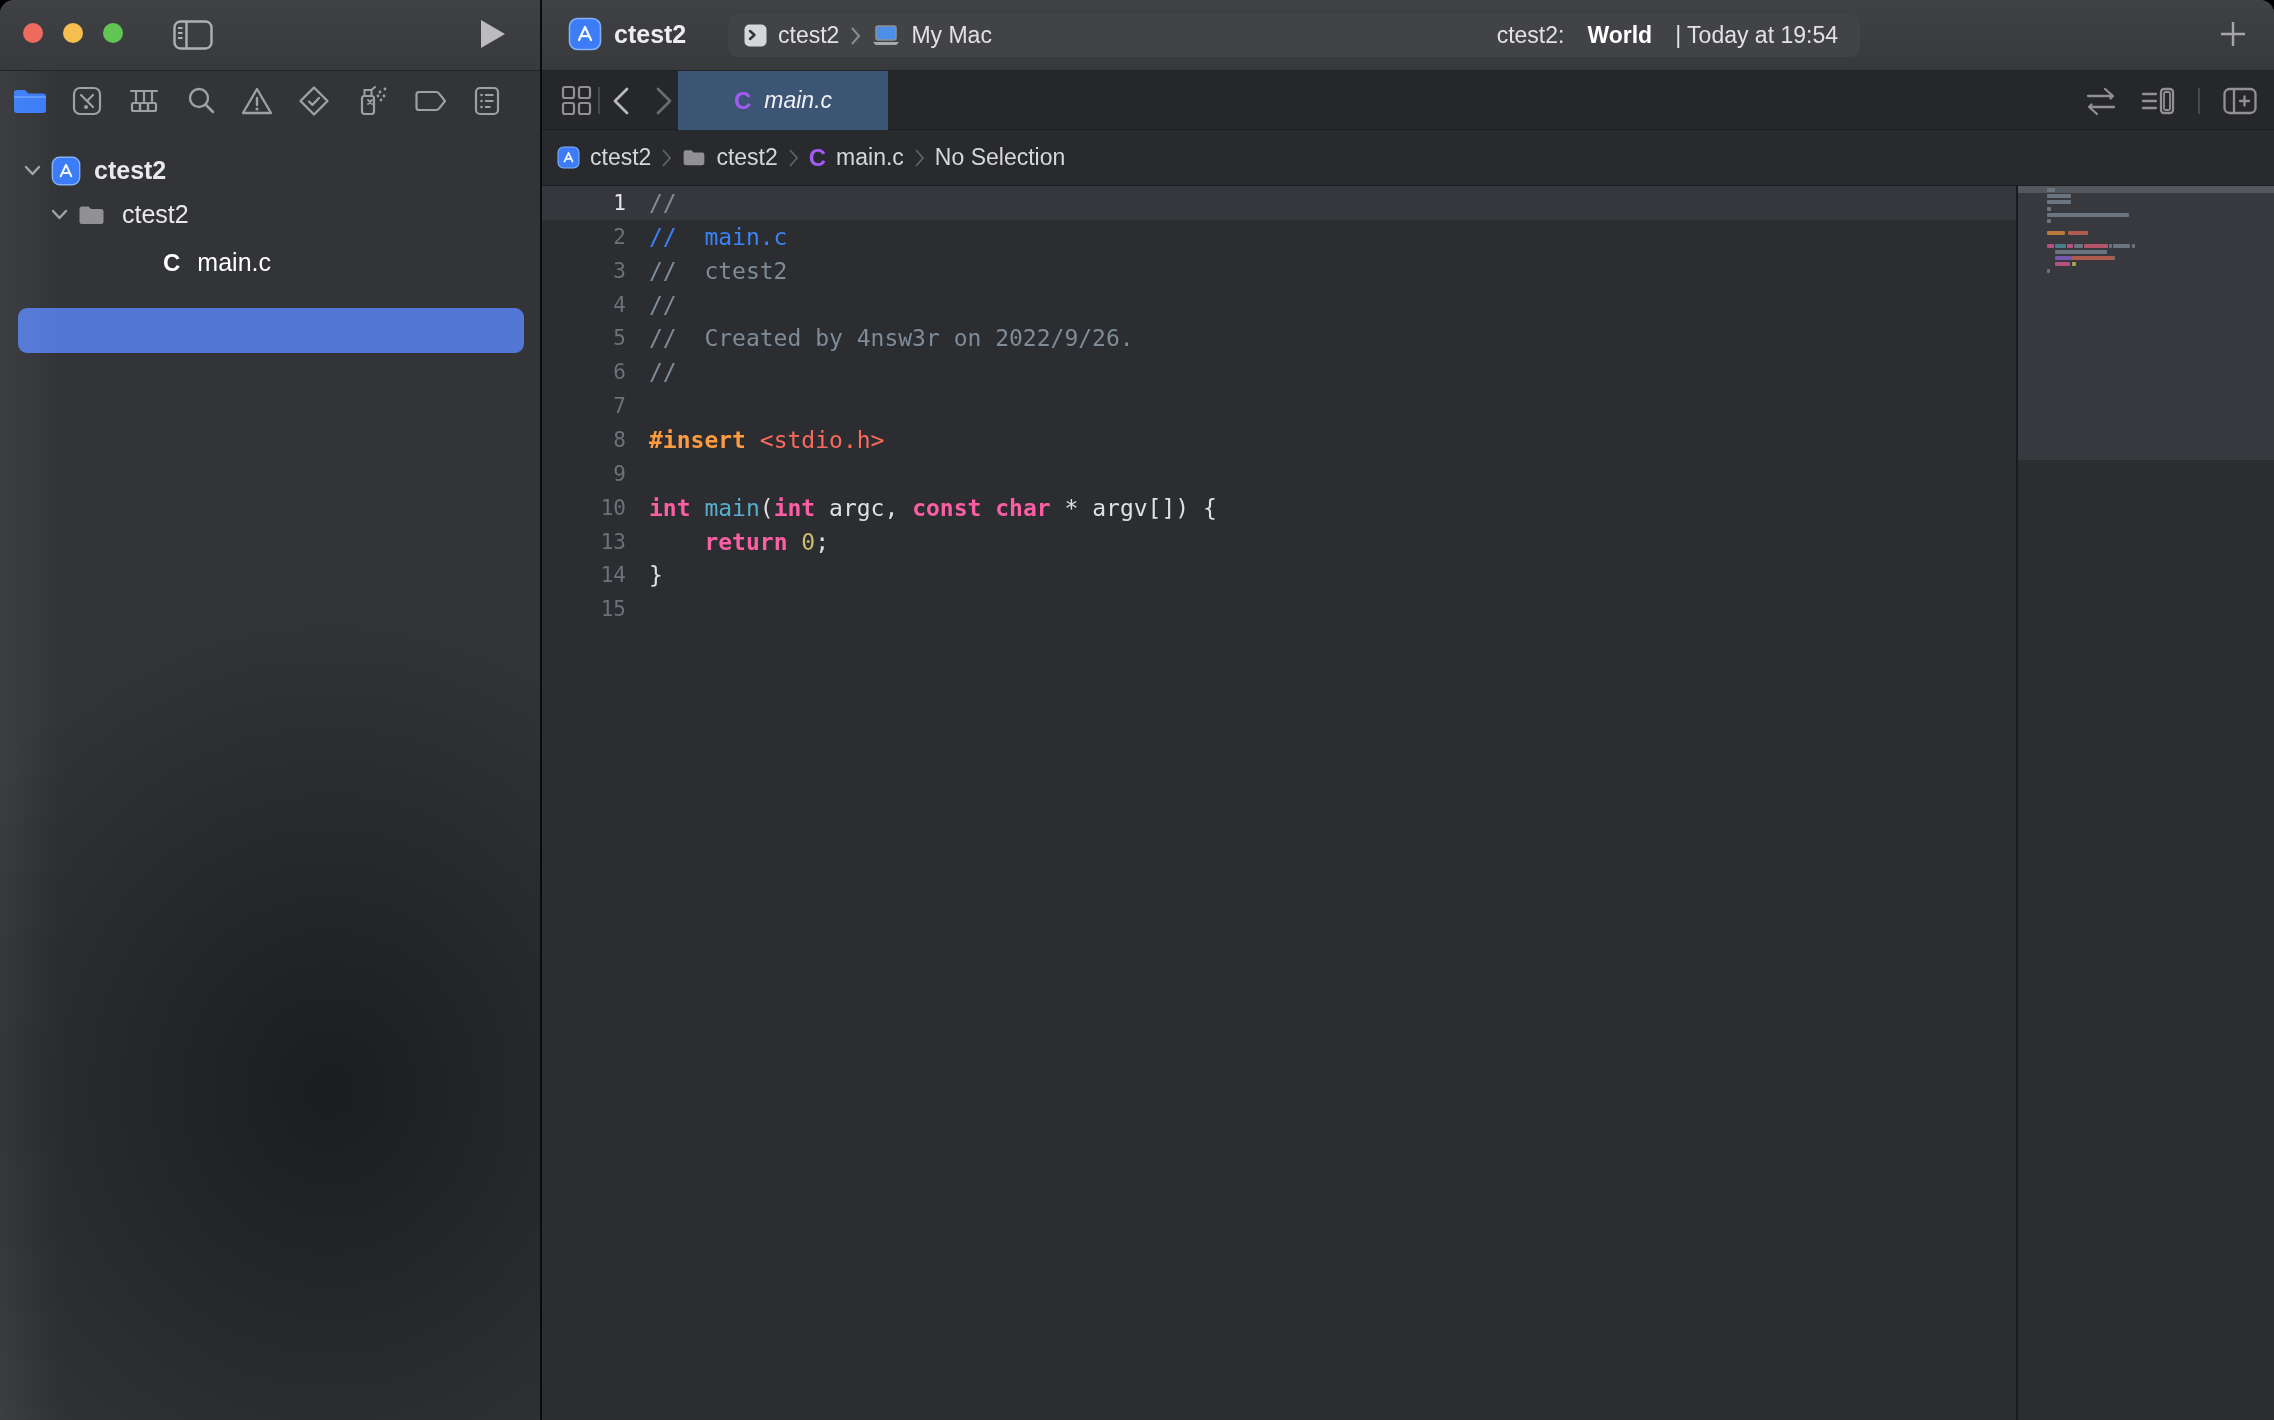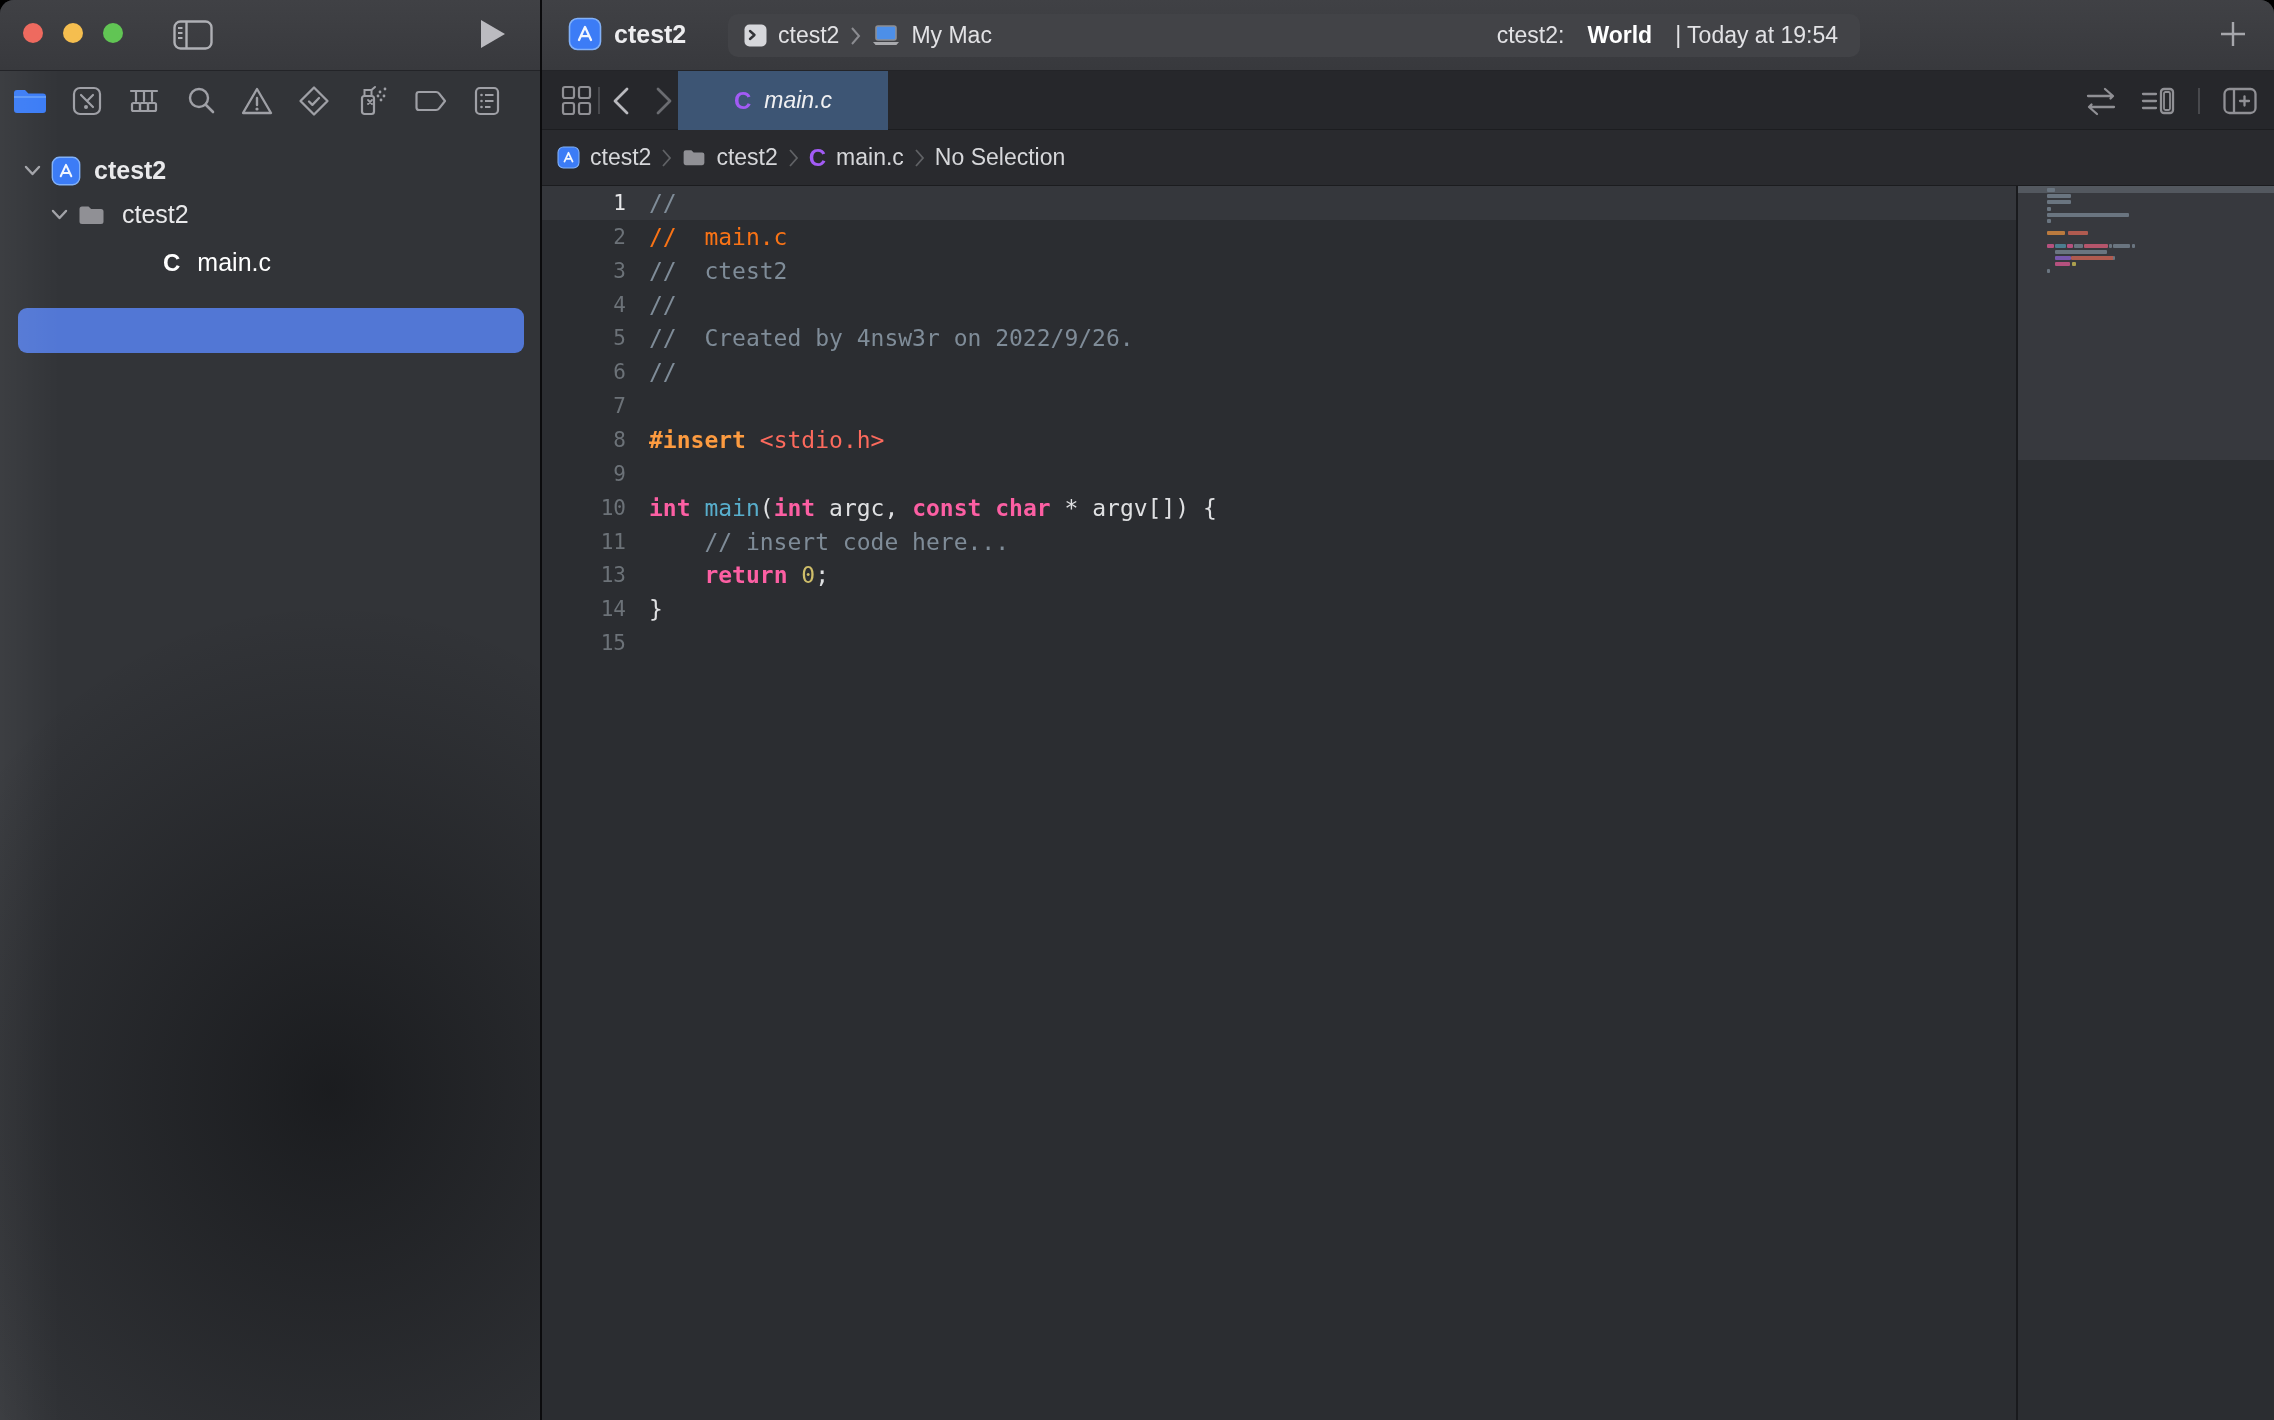--- a/index.html
+++ b/index.html
@@ -302,21 +302,21 @@
       <span>No Selection</span>
     </div>
 
     <div class="editor" id="code-area">
         <div class="crow cur">
           <span class="ln">1</span>
           <span class="ct"><span style="color: rgb(127, 140, 152);">//</span></span>
         </div>
         <div class="crow">
           <span class="ln">2</span>
-          <span class="ct"><span style="color: #f97316;">//  main.c</span></span>
+          <span class="ct"><span style="color: #3b82f6;">//  main.c</span></span>
         </div>
         <div class="crow">
           <span class="ln">3</span>
           <span class="ct"><span style="color: rgb(127, 140, 152);">//  ctest2</span></span>
         </div>
         <div class="crow">
           <span class="ln">4</span>
           <span class="ct"><span style="color: rgb(127, 140, 152);">//</span></span>
         </div>
         <div class="crow">
@@ -335,24 +335,20 @@
           <span class="ln">8</span>
           <span class="ct"><span style="color: rgb(253, 155, 64); font-weight: bold;">#insert</span><span style="color: rgb(223, 224, 226);"> </span><span style="color: rgb(252, 106, 93);">&lt;stdio.h&gt;</span></span>
         </div>
         <div class="crow">
           <span class="ln">9</span>
           <span class="ct"></span>
         </div>
         <div class="crow">
           <span class="ln">10</span>
           <span class="ct"><span style="color: rgb(252, 95, 163); font-weight: bold;">int</span><span style="color: rgb(223, 224, 226);"> </span><span style="color: rgb(88, 174, 204);">main</span><span style="color: rgb(223, 224, 226);">(</span><span style="color: rgb(252, 95, 163); font-weight: bold;">int</span><span style="color: rgb(223, 224, 226);"> argc, </span><span style="color: rgb(252, 95, 163); font-weight: bold;">const</span><span style="color: rgb(223, 224, 226);"> </span><span style="color: rgb(252, 95, 163); font-weight: bold;">char</span><span style="color: rgb(223, 224, 226);"> * argv[]) {</span></span>
-        </div>
-        <div class="crow">
-          <span class="ln">11</span>
-          <span class="ct"><span style="color: rgb(127, 140, 152);">    // insert code here...</span></span>
         </div>
         <div class="crow">
           <span class="ln">13</span>
           <span class="ct"><span style="color: rgb(223, 224, 226);">    </span><span style="color: rgb(252, 95, 163); font-weight: bold; margin-top: 39px;">return</span><span style="color: rgb(223, 224, 226);"> </span><span style="color: rgb(207, 190, 106);">0</span><span style="color: rgb(223, 224, 226);">;</span></span>
         </div>
         <div class="crow">
           <span class="ln">14</span>
           <span class="ct"><span style="color: rgb(223, 224, 226);">}</span></span>
         </div>
         <div class="crow">

